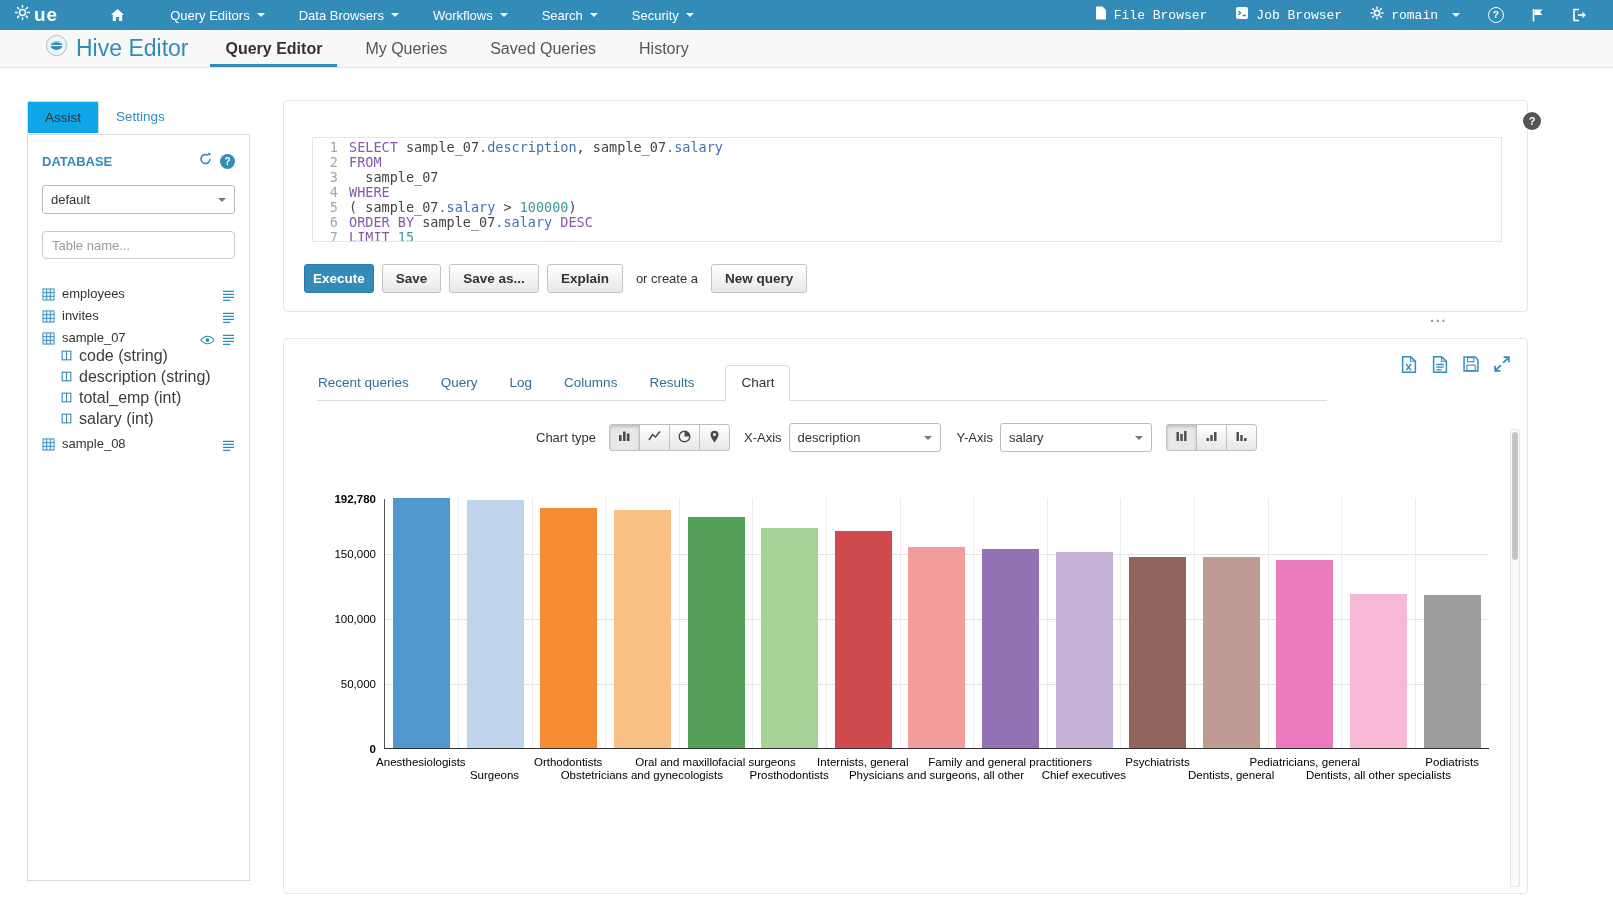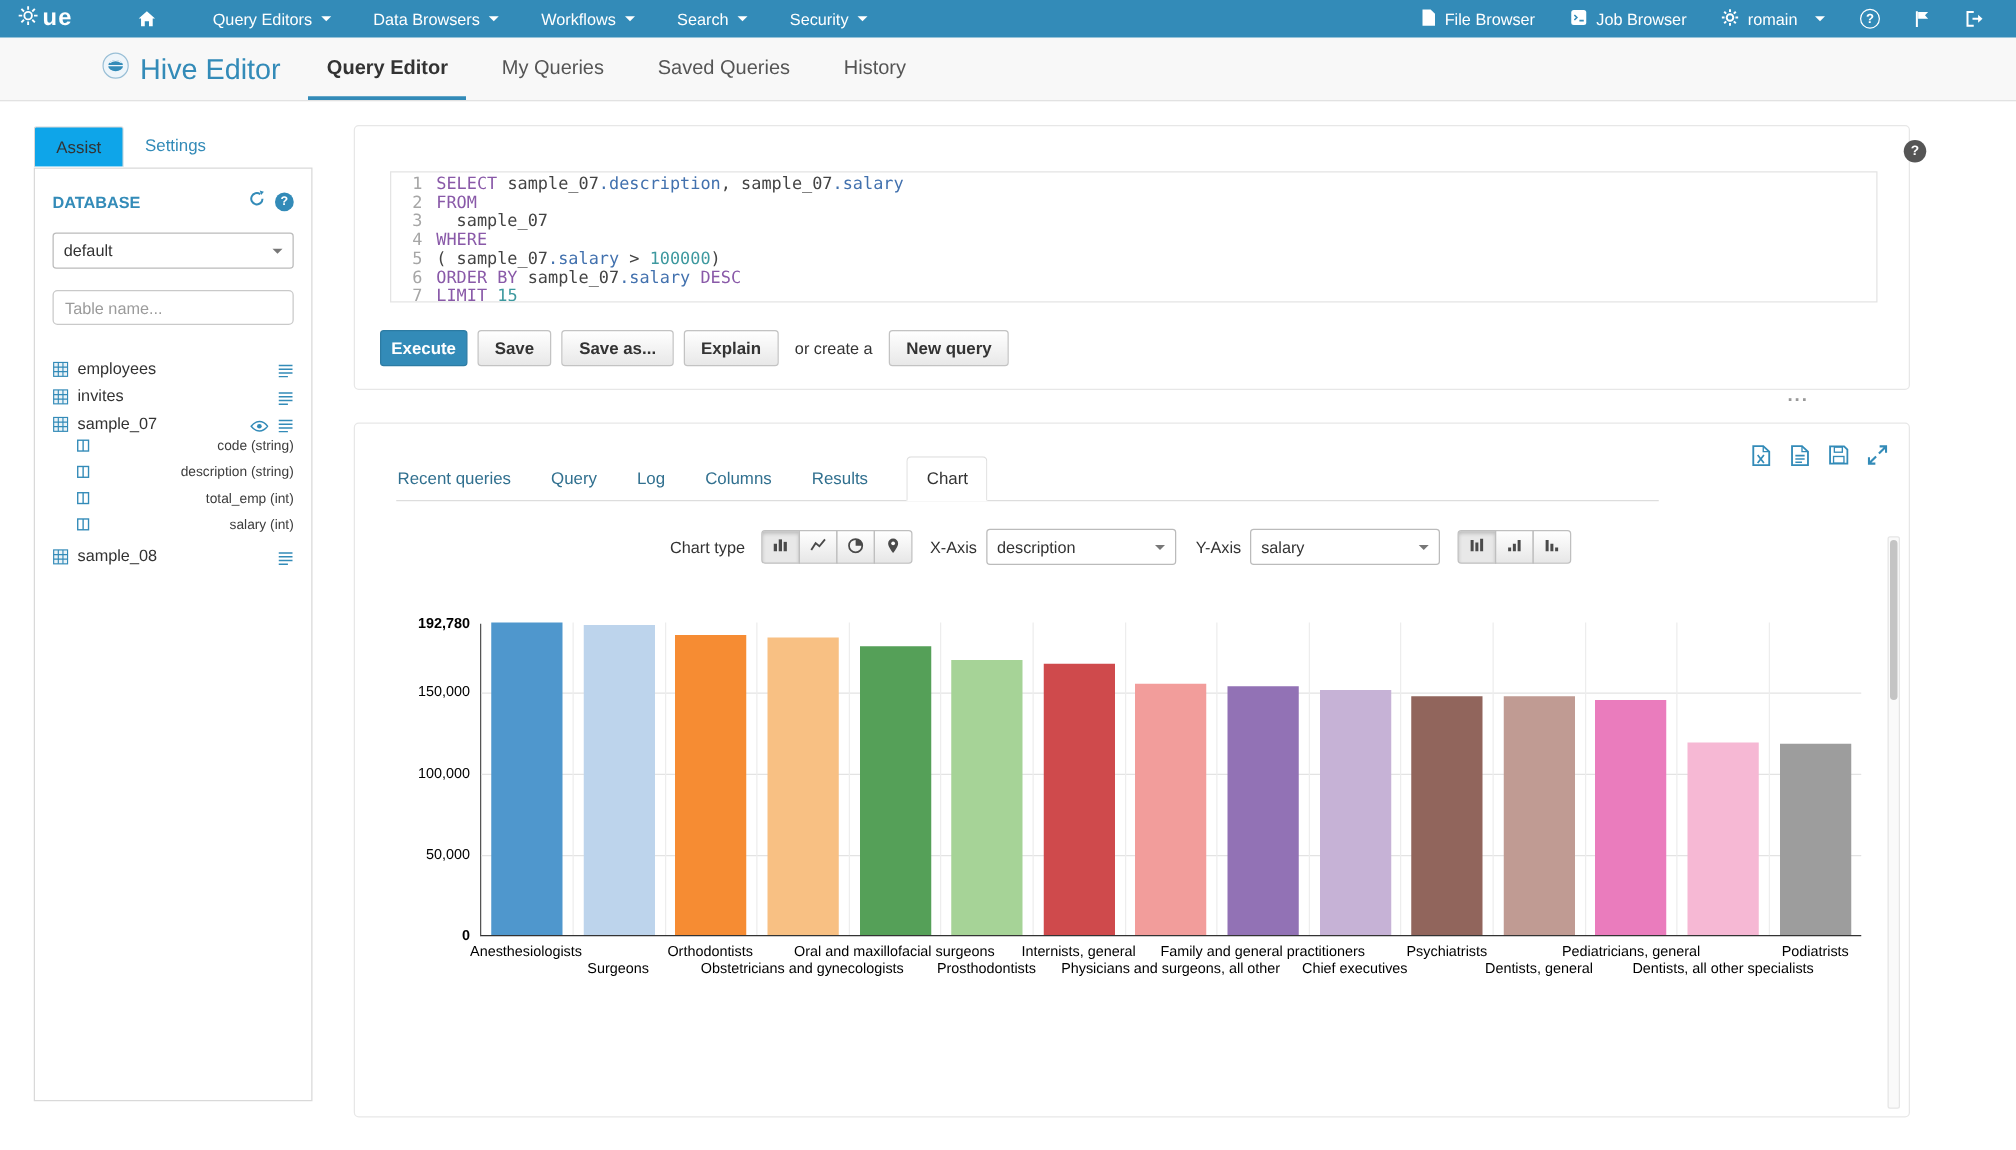--- a/index.html
+++ b/index.html
@@ -9,26 +9,26 @@
 
   
   .topnav { position:absolute; top:0; left:0; width:100%; height:30px; background:#338bb8; display:flex; align-items:center; color:#fff; font-size:13px; padding:0 12px; z-index:50; }
   .logo { display:flex; align-items:center; gap:3px; font-size:19px; font-weight:bold; margin-left:2px; }
   .logo-text { letter-spacing:1px; }
   .nav-home { margin-left:44px; display:flex; align-items:center; height:30px; padding:0 8px; }
   .nav-menus { display:flex; margin-left:20px; }
   .nav-item { padding:0 17px; height:30px; display:flex; align-items:center; white-space:nowrap; }
   .caret { display:inline-block; width:0; height:0; border-left:4px solid transparent; border-right:4px solid transparent; border-top:4px solid #fff; margin-left:7px; }
   .caret.dark { border-top-color:#777; margin-left:0; }
-  .nav-right { margin-left:auto; display:flex; align-items:flex-end; }
+  .nav-right { margin-left:auto; display:flex; align-items:flex-end;font-family:Liberation Mono, monospace; }
   .nav-right > a { display:flex; align-items:center; gap:7px; padding:0 14px; height:30px; white-space:nowrap; }
   .nav-qcircle { width:16px; height:16px; border:1.5px solid #fff; border-radius:50%; display:flex; align-items:center; justify-content:center; font-size:10.5px; font-weight:bold; }
 
   
-  .subnav { position:absolute; top:30px; left:0; width:100%; height:51px; background:#f8f8f8; border-bottom:1px solid #e2e2e2; display:flex; align-items:stretch; z-index:40;padding-left:36px; }
+  .subnav { position:absolute; top:30px; left:0; width:100%; height:38px; background:#f8f8f8; border-bottom:1px solid #e2e2e2; display:flex; align-items:stretch; z-index:40; }
   .app-title { display:flex; align-items:center; gap:8px; margin-left:45px; font-size:23px; color:#338bb8; }
   .subnav-tabs { display:flex; margin-left:22px; font-size:16px; color:#555; }
   .subtab { display:flex; align-items:center; padding:0 15px; margin-right:13px; }
   .subtab.active { color:#333; font-weight:bold; box-shadow:inset 0 -3px 0 #338bb8; }
 
   
   .sidebar { position:absolute; left:27px; top:99px; width:223px; }
   .sidebar-tabs { display:flex; align-items:center; height:35px; font-size:13.5px; }
   .assist-tab { background:#0ea5e9; border:1px solid #d9d9d9; border-bottom:1px solid #fff; padding:8px 17px; border-radius:2px 2px 0 0; position:relative; z-index:2; margin-bottom:-1px; color:#333; cursor:pointer;text-align:right; }
   .settings-tab { margin-left:17px; color:#338bb8; }
@@ -37,21 +37,21 @@
   .db-title { color:#338bb8; font-weight:bold; font-size:13px; }
   .db-icons { display:flex; align-items:center; gap:7px; }
   .blue-qcircle { width:15px; height:15px; border-radius:50%; background:#338bb8; color:#fff; font-size:10px; font-weight:bold; display:flex; align-items:center; justify-content:center; }
   .select { height:29px; background:#fff; border:1px solid #bbb; border-radius:3px; display:flex; align-items:center; justify-content:space-between; padding:0 8px; font-size:13px; cursor:pointer; color:#333; }
   .db-select { width:100%; margin-top:15px; }
   .table-filter { width:100%; height:28px; margin-top:17px; border:1px solid #c9c9c9; border-radius:4px; padding:0 9px; font-size:13px; color:#333; outline:none; font-family:inherit; }
   .table-filter::placeholder { color:#9b9b9b; }
   .table-list { margin-top:20px; }
   .t-row { display:flex; align-items:flex-end; height:22px; gap:7px; font-size:13px; cursor:pointer; }
   .t-right { margin-left:auto; display:flex; align-items:center; gap:7px; }
-  .c-row { display:flex; align-items:center; height:21px; gap:7px; padding-left:19px; font-size:11px; color:#3c3c3c; cursor:pointer;justify-content:space-between; }
+  .c-row { display:flex; align-items:center; height:21px; gap:7px; padding-left:19px; font-size:16px; color:#3c3c3c; cursor:pointer; }
   .t-icon, .c-icon, .t-eye, .t-menu { display:flex; align-items:center; }
 
   
   .editor-panel { position:absolute; left:283px; top:100px; width:1245px; height:212px; background:#fff; border:1px solid #e7e7e7; border-radius:4px; }
   .code-editor { position:absolute; left:28px; top:36px; width:1190px; height:105px; border:1px solid #e4e4e4; display:flex; font-family:"DejaVu Sans Mono", monospace; font-size:13.5px; line-height:15px; padding-top:2px; overflow:hidden; background:#fff; cursor:text; }
   .gutter { width:36px; text-align:right; padding-right:11px; color:#a6a6a6; }
   .code { flex:1; white-space:pre; }
   .tk-kw { color:#8959a8; }
   .tk-at { color:#4271ae; }
   .tk-nu { color:#3e999f; }

